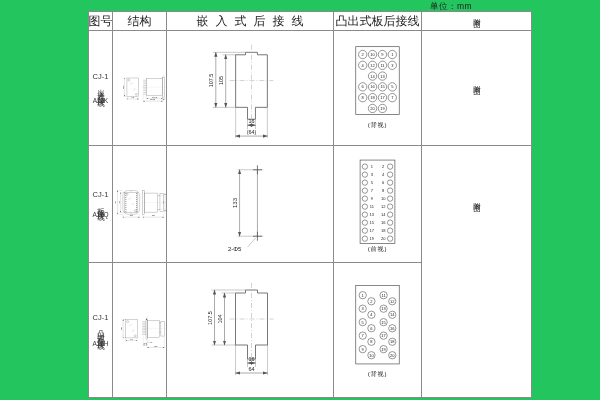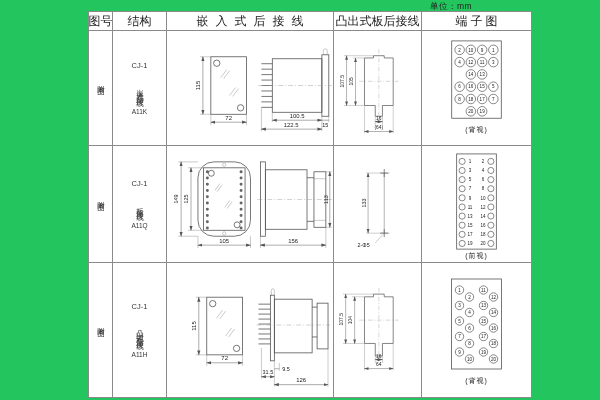--- a/index.html
+++ b/index.html
@@ -7,21 +7,21 @@
 .sheet{position:relative;width:600px;height:400px;background:#22c55e;font-family:"Liberation Sans",sans-serif;color:#333;overflow:hidden}
 .unit{position:absolute;left:430px;top:1px;font-size:8.5px;letter-spacing:.5px;color:#222}
 .tbl{position:absolute;left:88px;top:11px;display:grid;grid-template-columns:24px 54px 167px 88px 109px;grid-template-rows:19px 115px 117px 134px;border:1px solid #8a8a8a;background:#fff}
 .c{border-right:1px solid #8a8a8a;border-bottom:1px solid #8a8a8a;display:flex;align-items:center;justify-content:center;position:relative;overflow:hidden}
 .c:nth-child(5n){border-right:none}
 .c:nth-last-child(-n+5){border-bottom:none}
 .hd{font-size:12px;color:#222;white-space:nowrap}
 .sp{letter-spacing:7px;padding-left:7px}
 .sp2{letter-spacing:3px;padding-left:3px}
 .vtext{writing-mode:vertical-rl;text-orientation:upright;font-size:7.5px;letter-spacing:3px}
-.struct{flex-direction:column;gap:13px}
+.struct{flex-direction:column;gap:2px}
 .series{font-size:7.5px}
 .st{writing-mode:vertical-rl;text-orientation:upright;font-size:7.5px;letter-spacing:2px}
 .model{font-size:6.5px}
 svg.draw{width:100%;height:100%;display:block}
 .ln{fill:none;stroke:#555;stroke-width:0.8}
 .th{fill:none;stroke:#888;stroke-width:0.45}
 .dl{stroke:#555;stroke-width:0.5}
 .cl{fill:none;stroke:#999;stroke-width:0.45;stroke-dasharray:5 2 1 2}
 .dots{fill:none;stroke:#666;stroke-width:3;stroke-dasharray:0.1 6.2;stroke-linecap:round}
 text.dim{font-size:6px;fill:#222;font-family:"Liberation Sans",sans-serif}
@@ -43,21 +43,20 @@
 
 <div class="sheet">
   <div class="unit">单位：mm</div>
 
   <div class="tbl">
 
     <div class="c hd">图号</div>
     <div class="c hd">结构</div>
     <div class="c hd sp">嵌入式后接线</div>
     <div class="c hd">凸出式板后接线</div>
-    <div class="c hd sp2">端子图</div>
 
     <div class="c">
       <span class="vtext">附图3</span>
     </div>
     <div class="c struct">
       <span class="series">CJ-1</span>
       <span class="st">嵌入式后接线</span>
       <span class="model">A11K</span>
     </div>
     <div class="c">

